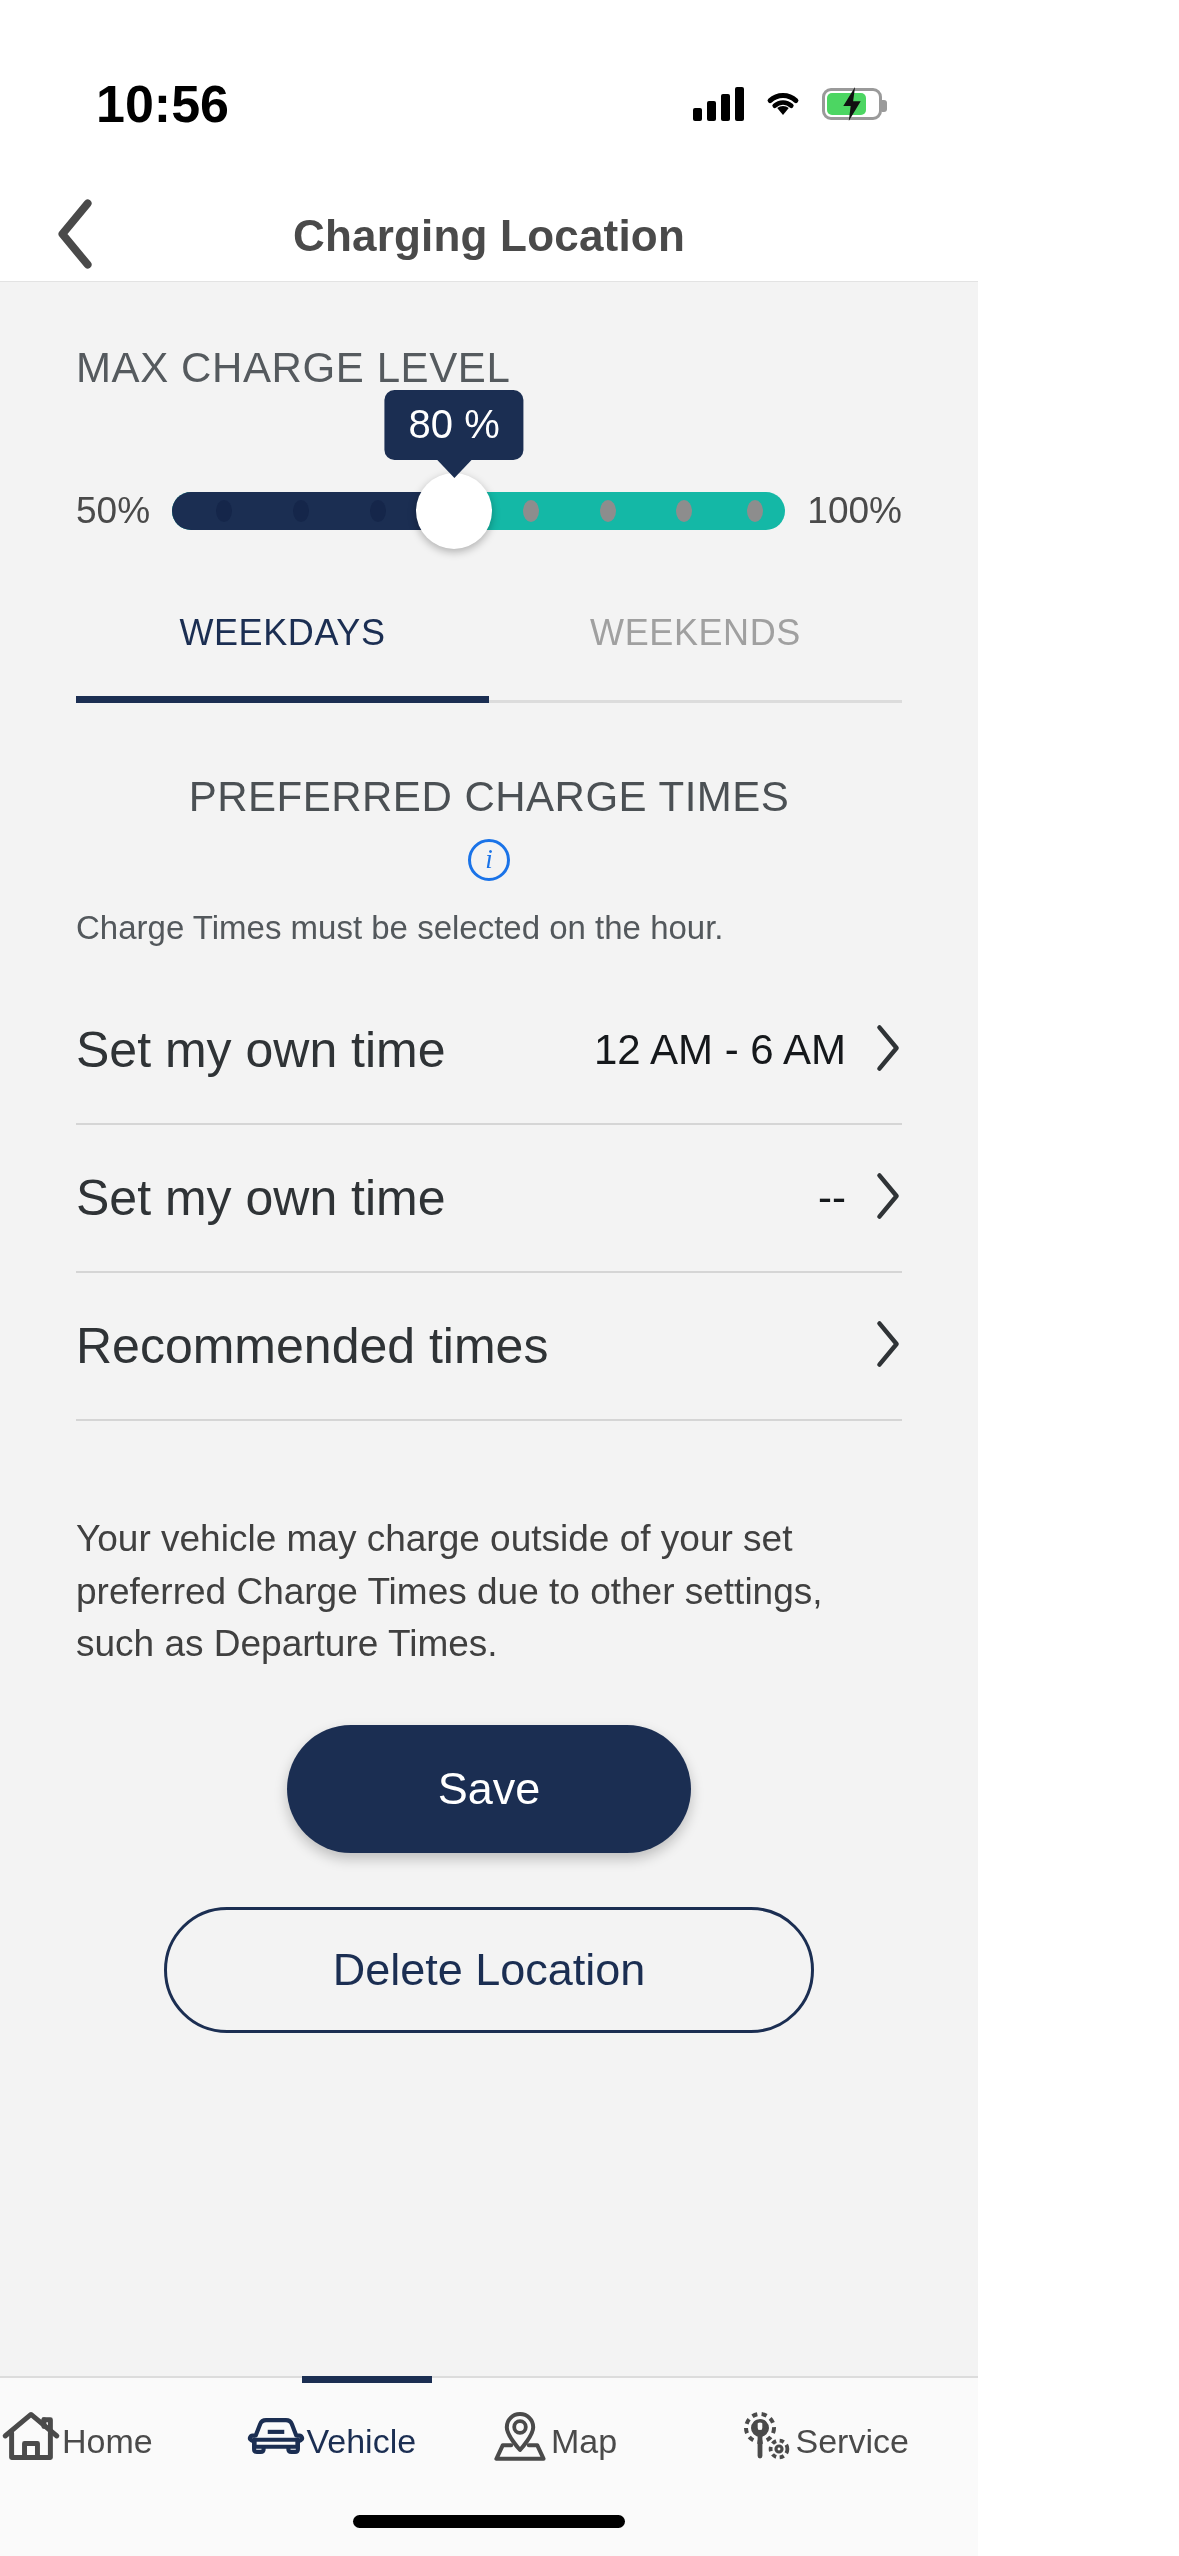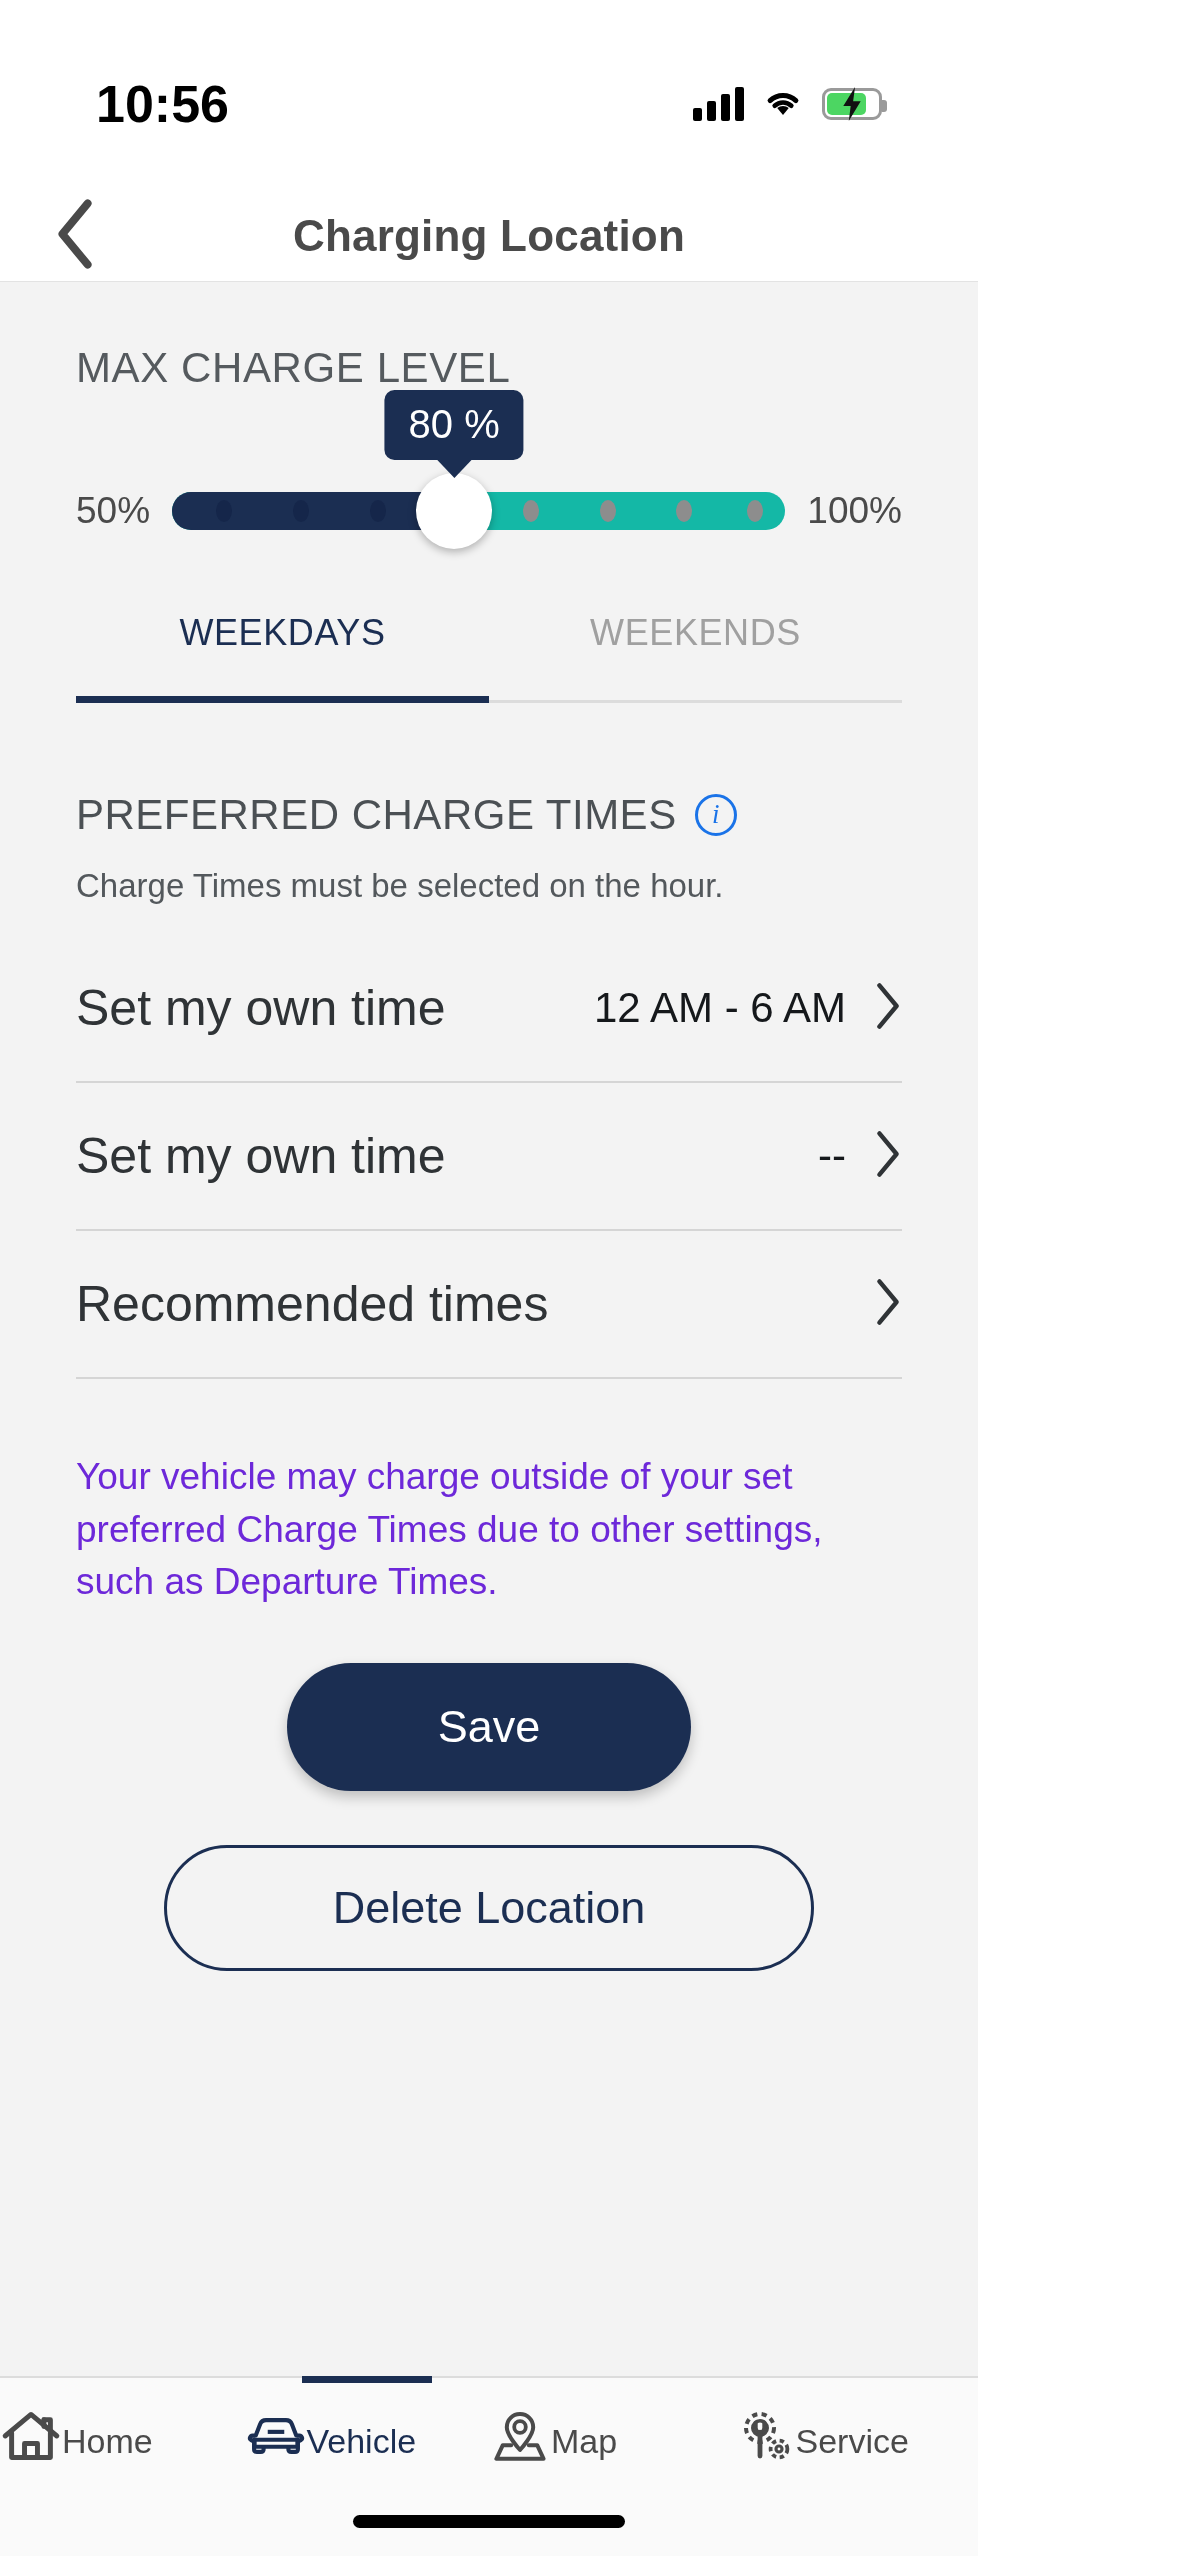--- a/index.html
+++ b/index.html
@@ -146,21 +146,22 @@
   }
   .tab.active { color: #1b2e52; }
   .tab.active:after {
     content: ""; position: absolute; left: 0; bottom: -3px;
     width: 100%; height: 7px; background: #1b2e52;
   }
 
   
   .pct-head {
     display: flex; align-items: center; gap: 18px;
-    margin-top: 88px;
+    margin-top: 70px;
+    flex-direction: column;
   }
   .pct-title { font-size: 42px; color: #4b5054; letter-spacing: 0.5px; }
   .info-icon {
     width: 42px; height: 42px; border-radius: 50%;
     border: 3px solid #1a73e8; color: #1a73e8;
     display: flex; align-items: center; justify-content: center;
     font-size: 27px; font-style: italic;
     font-family: "Liberation Serif", serif;
     line-height: 1; padding-bottom: 2px;
   }
@@ -171,22 +172,22 @@
     display: flex; align-items: center; justify-content: space-between;
     min-height: 148px; border-bottom: 2px solid #d5d5d5;
     padding: 12px 0;
   }
   .row:last-child { border-bottom: 2px solid #d5d5d5; }
   .row-label { font-size: 50px; color: #2f3336; }
   .row-right { display: flex; align-items: center; gap: 28px; }
   .row-value { font-size: 42px; color: #15181b; }
 
   .disclaimer {
-    margin-top: 72px; font-size: 37px; line-height: 1.42;
-    color: #6d28d9; max-width: 1010px;
+    margin-top: 92px; font-size: 37px; line-height: 1.42;
+    color: #404040; max-width: 1010px;
   }
 
   .btn-area { margin-top: 54px; display: flex; flex-direction: column; align-items: center; }
   .btn-save {
     width: 404px; height: 128px; border-radius: 64px;
     background: #1b2e52; color: #ffffff;
     display: flex; align-items: center; justify-content: center;
     font-size: 45px; box-shadow: 0 6px 13px rgba(0,0,0,0.22);
   }
   .btn-delete {

